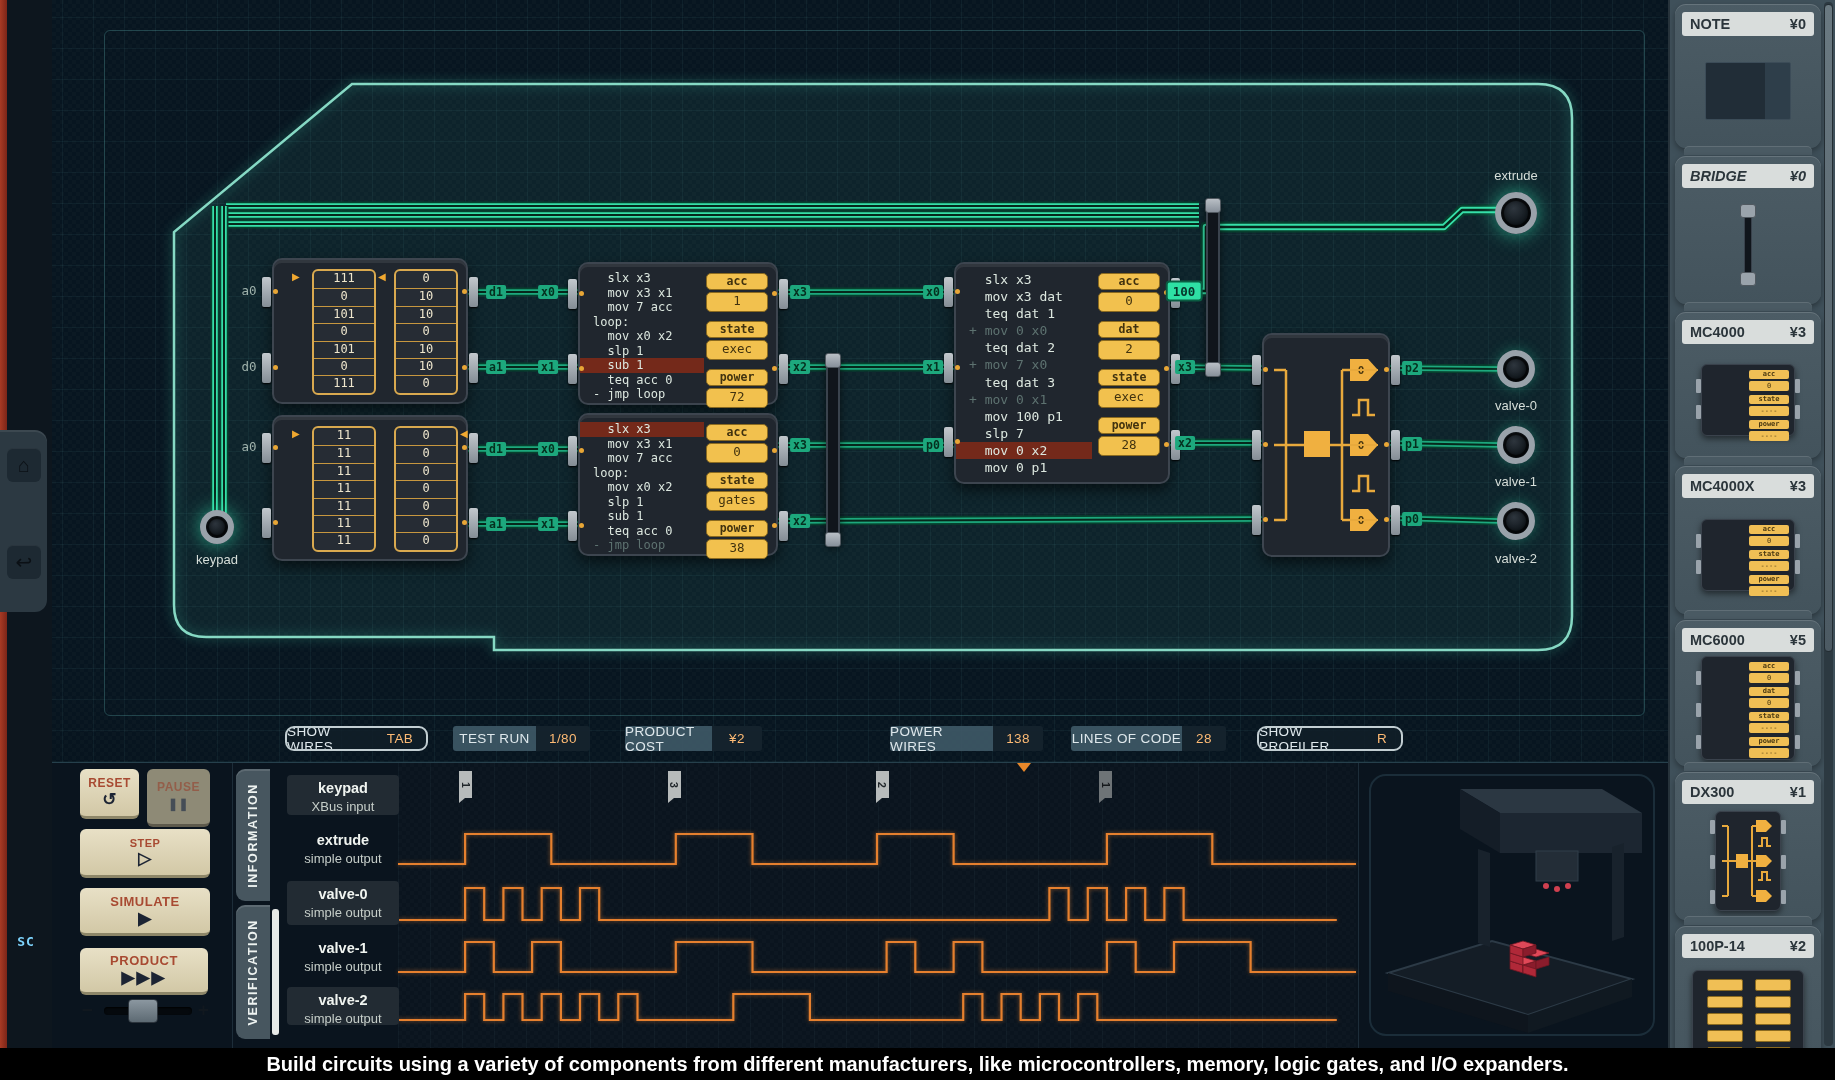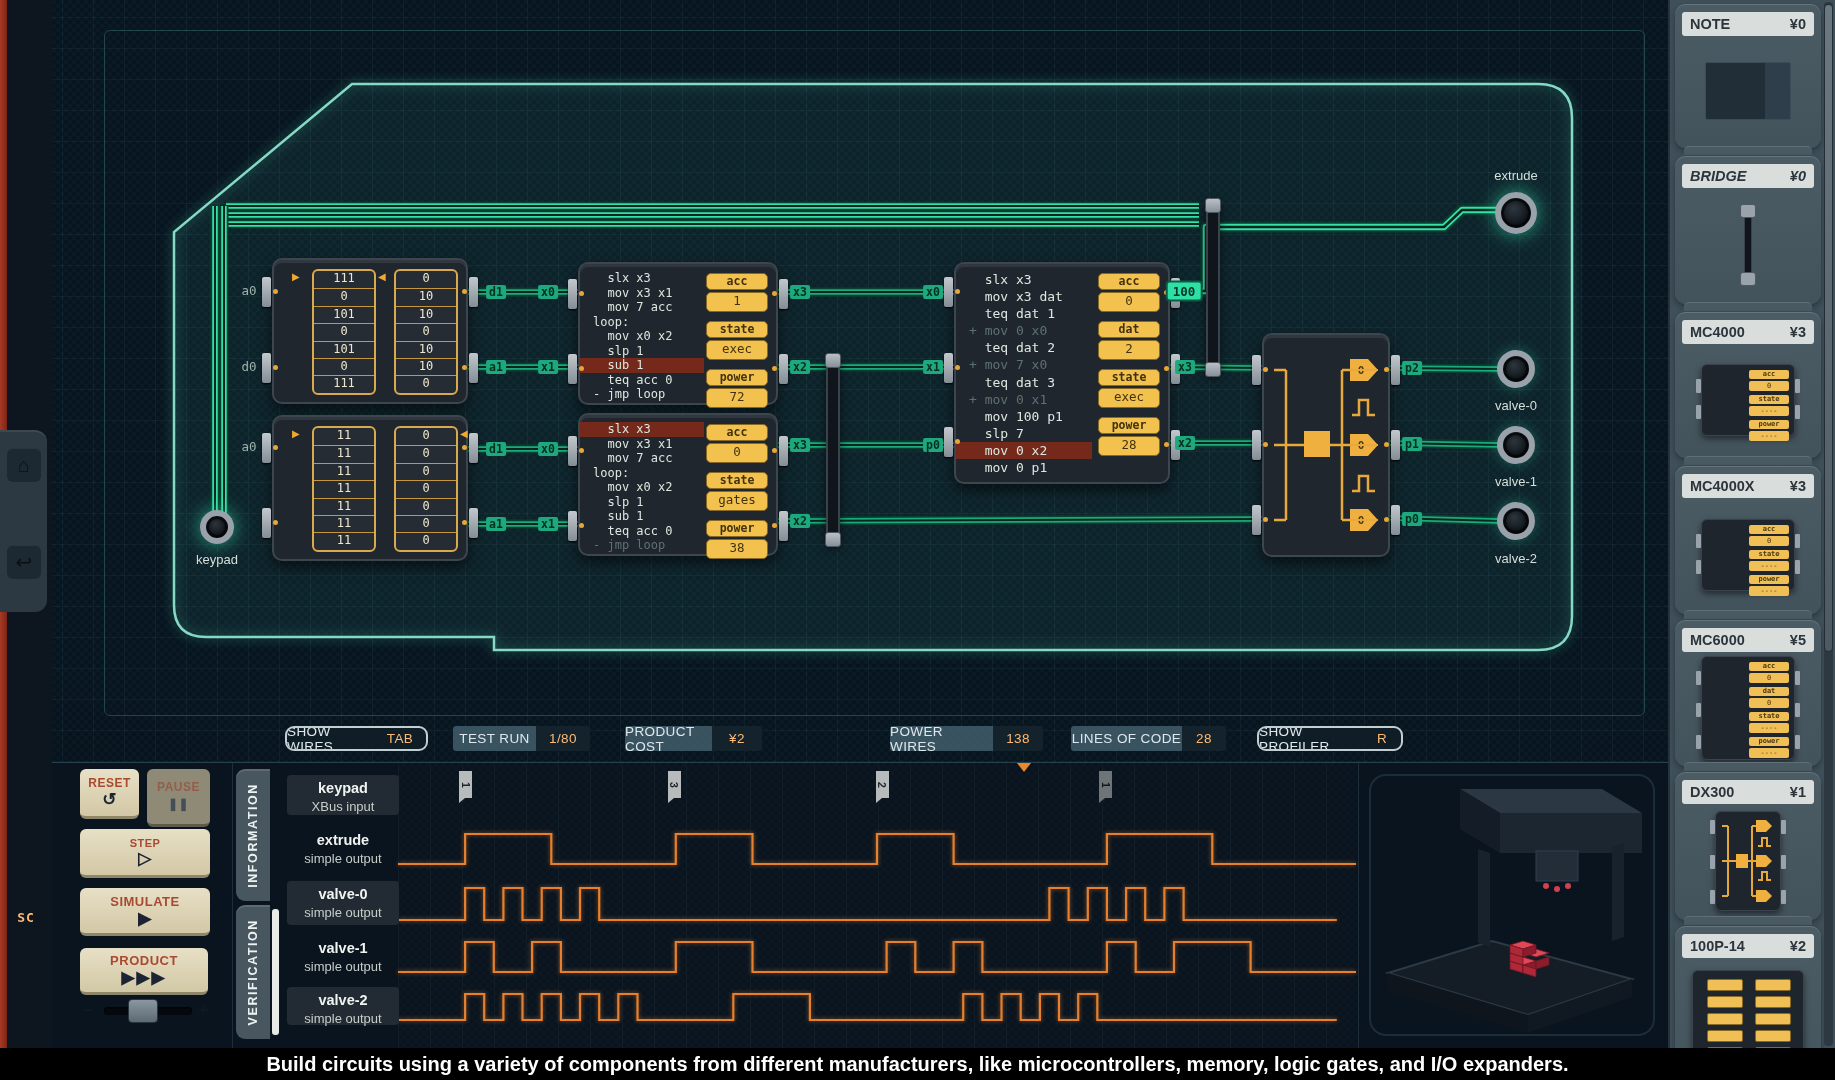--- a/index.html
+++ b/index.html
@@ -124,21 +124,21 @@
   .mb.v{font-weight:normal;height:10px;line-height:10px;margin-bottom:4px}
 
   
   #rail{position:absolute;left:0;top:0;width:52px;height:1048px;background:#0d161e;z-index:6}
   #railstripe{position:absolute;left:0;top:0;width:7px;height:1048px;background:linear-gradient(90deg,#a83a24,#7c2518)}
   #navtab{position:absolute;left:0;top:430px;width:47px;height:182px;background:#2c3942;border-radius:0 12px 12px 0;
     box-shadow:inset 0 2px 0 rgba(255,255,255,.08)}
   .navbtn{position:absolute;left:7px;width:34px;height:34px;background:#1d2932;border-radius:6px;cursor:pointer;
     display:flex;align-items:center;justify-content:center;font-size:20px;color:#0b1015;
     box-shadow:inset 0 1px 0 rgba(255,255,255,.06)}
-  #raillogo{position:absolute;left:13px;top:910px;width:26px;color:#fdba74;font:bold 13px "DejaVu Sans Mono",monospace;
+  #raillogo{position:absolute;left:13px;top:934px;width:26px;color:#7dd3fc;font:bold 13px "DejaVu Sans Mono",monospace;
     text-align:center;line-height:15px;letter-spacing:1px}
 
   
   #caption{position:absolute;left:0;top:1048px;width:1835px;height:32px;background:#000;
     display:flex;align-items:center;justify-content:center;color:#fff;font-weight:bold;font-size:20px}
 </style>
 </head>
 <body>
 
 <div id="canvas">

